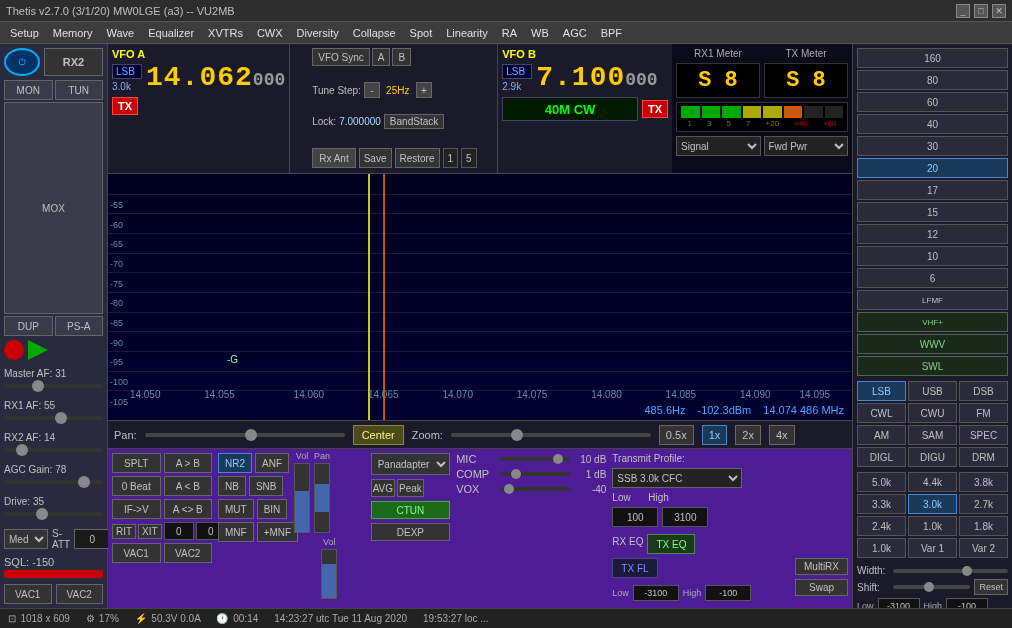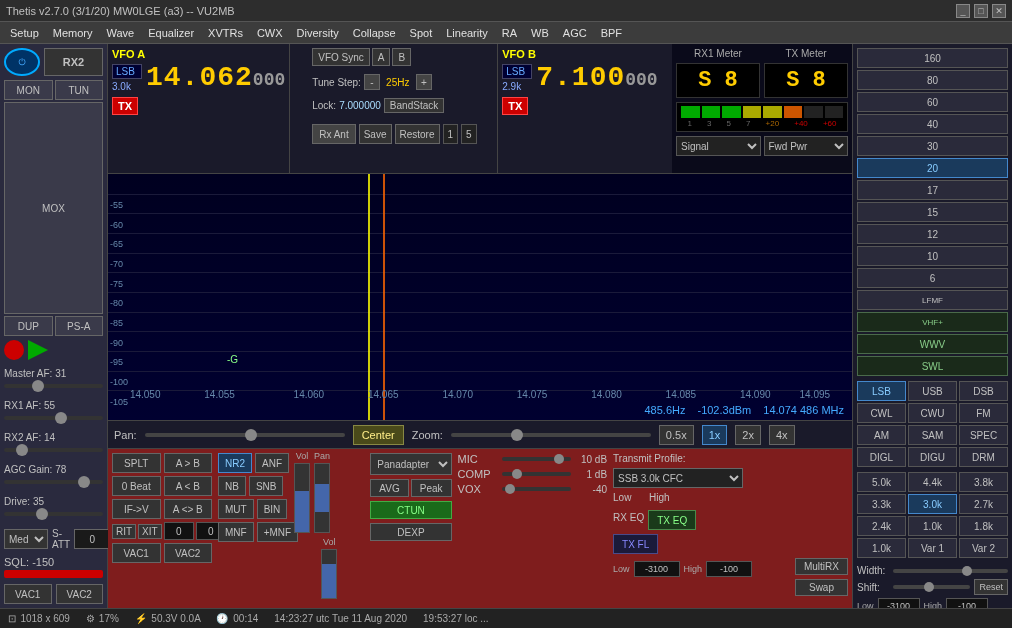--- a/index.html
+++ b/index.html
@@ -292,21 +292,21 @@
       border: 1px solid #ff4444;
     }
 
     
     .vfo-sync-section {
       width: 190px;
       padding: 4px;
       border-right: 1px solid #444;
       display: flex;
       flex-direction: column;
-      gap: 8px;
+      gap: 16px;
       margin-left: 18px;
     }
     .sync-row {
       display: flex;
       align-items: center;
       gap: 2px;
     }
     .sync-btn {
       padding: 1px 5px;
       background: #333;
@@ -456,21 +456,21 @@
       color: #c0c0c0;
       cursor: pointer;
       font-size: 11px;
       height: 20px;
     }
     .zoom-btn.active { background: #1a3a5c; border-color: #4488cc; color: #88ccff; }
 
     
     .bottom-controls {
       display: flex;
-      background: #7f1d1d;
+      background: #4c1d95;
       border-top: 1px solid #444;
       padding: 4px;
       gap: 6px;
       flex-shrink: 0;
       height: 160px;
     }
 
     .bc-col1 {
       display: flex;
       flex-direction: column;
@@ -580,21 +580,21 @@
       top: -3px;
       cursor: pointer;
     }
     .mic-val {
       color: #c0c0c0;
       font-size: 10px;
       width: 32px;
       text-align: right;
     }
     .avg-btn {
-      padding: 1px 8px;
+      padding: 1px 1px;
       background: #333;
       border: 1px solid #666;
       color: #c0c0c0;
       cursor: pointer;
       font-size: 10px;
       height: 18px;
     }
     .ctun-btn {
       padding: 1px 6px;
       background: #1a6a1a;
@@ -1017,20 +1017,21 @@
           <div style="display:flex;flex-direction:column;gap:2px;">
             <div class="vfo-mode">LSB</div>
             <div class="vfo-bw">2.9k</div>
           </div>
           <div style="display:flex;align-items:baseline;">
             <span class="vfo-freq">7.100</span>
             <span class="vfo-freq-sub">000</span>
           </div>
         </div>
         <div class="vfo-band-row">
+          <div class="vfo-band-display">40M CW</div>
           <div class="tx-indicator">TX</div>
         </div>
       </div>
 
       <div style="flex:1;padding:4px;background:#0a0a1a;min-width:180px;">
         <div style="display:flex;gap:4px;margin-bottom:4px;">
           <span style="flex:1;font-size:10px;color:#aaa;text-align:center;">RX1 Meter</span>
           <span style="flex:1;font-size:10px;color:#aaa;text-align:center;">TX Meter</span>
         </div>
         <div style="display:flex;gap:4px;margin-bottom:4px;">
@@ -1268,20 +1269,24 @@
       <div class="tx-profile-section">
         <span class="tx-profile-label">Transmit Profile:</span>
         <select class="tx-profile-select">
           <option>SSB 3.0k CFC</option>
           <option>SSB 2.4k</option>
           <option>AM</option>
         </select>
         <div class="low-high-row">
           <span class="lh-label">Low</span>
           <span class="lh-label">High</span>
+        </div>
+        <div style="display:flex;gap:4px;align-items:center;">
+          <input type="text" class="lh-spin" value="100" style="">
+          <input type="text" class="lh-spin" value="3100" style="">
         </div>
         <div style="display:flex;gap:4px;margin-top:3px;">
           <span style="color:#c0c0c0;font-size:10px;padding-top:2px;">RX EQ</span>
           <button class="eq-btn">TX EQ</button>
         </div>
         <div style="display:flex;gap:4px;">
           <button class="fl-btn">TX FL</button>
         </div>
         <div style="display:flex;align-items:center;gap:4px;margin-top:3px;">
           <span style="font-size:9px;color:#aaa;">Low</span>

